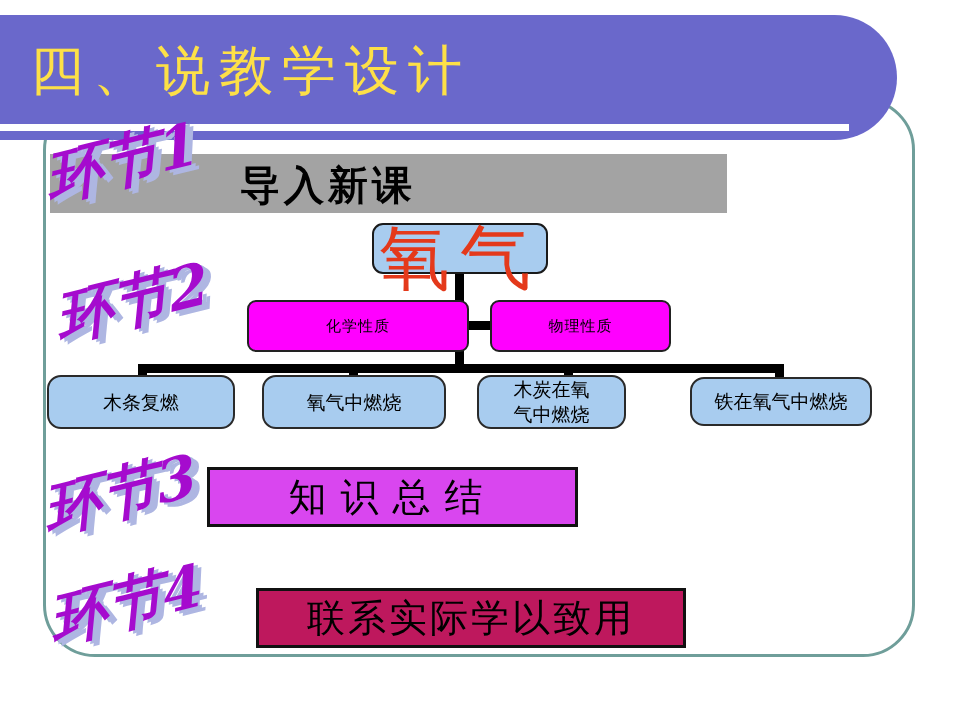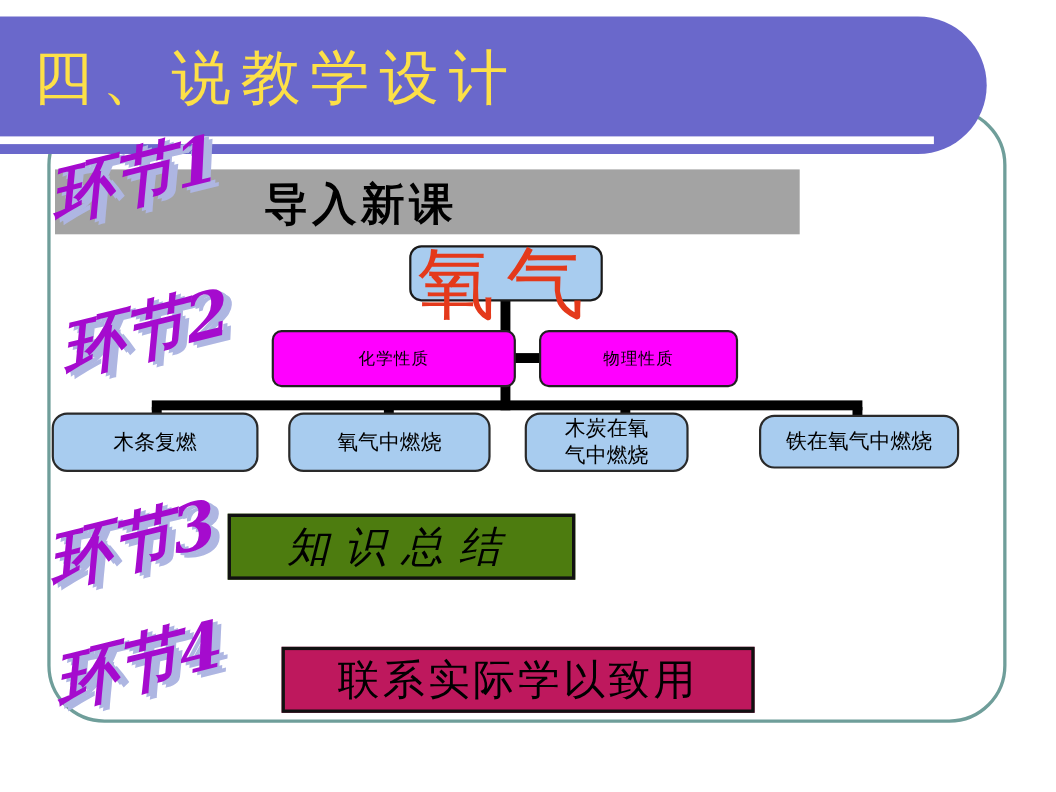--- a/index.html
+++ b/index.html
@@ -81,22 +81,22 @@
   .conn-v{left:455px;top:272px;width:9px;height:101px;}
   .conn-cross{left:430px;top:321px;width:62px;height:9px;}
   .conn-main{left:138px;top:364px;width:646px;height:9px;}
   .stub{top:370px;width:9px;height:10px;}
   .stub1{left:138px;}
   .stub2{left:349px;}
   .stub3{left:564px;}
   .stub4{left:775px;}
   
   .summary-box{
-    left:207px;top:467px;width:316px;height:60px;
-    background:#4d7c0f;border:3px solid #111;border-radius:0;font-style:italic;
+    left:207px;top:467px;width:371px;height:60px;
+    background:#d946ef;border:3px solid #111;border-radius:0;
   }
   .summary-text{font-size:38px;letter-spacing:14px;white-space:nowrap;}
   .practice-box{
     left:256px;top:588px;width:430px;height:60px;
     background:#be185d;border:3px solid #111;border-radius:0;
   }
   .practice-text{font-size:38px;letter-spacing:3px;white-space:nowrap;}
 </style>
 </head>
 <body>

